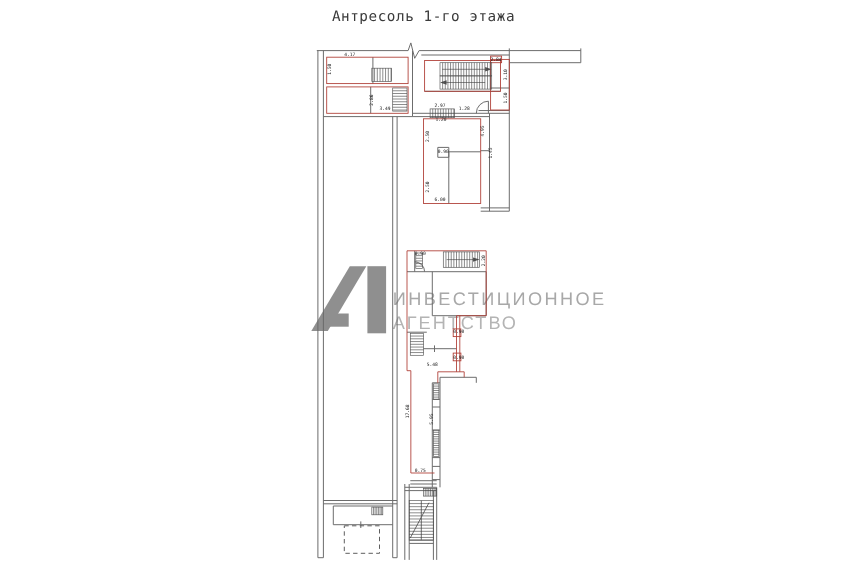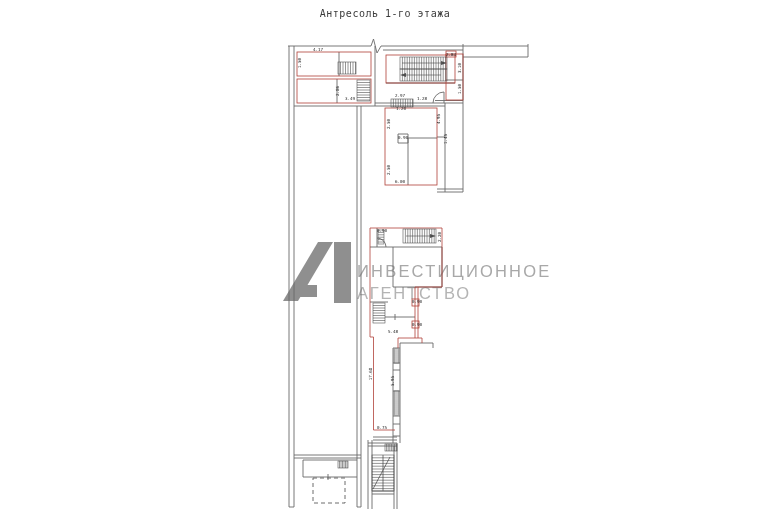--- a/index.html
+++ b/index.html
@@ -1,19 +1,19 @@
 <!DOCTYPE html>
 <html><head>
 <meta charset="utf-8">
 <style>
   html,body{margin:0;padding:0;background:#ffffff;}
   #canvas{position:relative;width:770px;height:510px;background:#ffffff;overflow:hidden;
           font-family:"DejaVu Sans",sans-serif;}
   #drawing-title{position:absolute;left:0;top:8px;width:770px;text-align:center;
-          font-family:"DejaVu Sans Mono",monospace;font-size:10px;letter-spacing:.5px;color:#3a3a3a;}
+          font-family:"DejaVu Sans Mono",monospace;font-size:13px;letter-spacing:.5px;color:#3a3a3a;}
   svg{position:absolute;left:0;top:0;}
   .gray{stroke:#6a6a6a;stroke-width:.9;fill:none;}
   .gray2{stroke:#7c7c7c;stroke-width:.8;fill:none;}
   .red{stroke:#b04038;stroke-width:.8;fill:none;}
   .dashed{stroke:#5c5c5c;stroke-width:.9;fill:none;stroke-dasharray:4 3;}
   .hatchline{stroke:#3f3f3f;stroke-width:.55;}
   .hatchbox{stroke:#555;stroke-width:.6;fill:none;}
   .dim{font-family:"DejaVu Sans Mono",monospace;font-size:4.2px;fill:#1c1c1c;}
   .wmtxt{font-family:"Liberation Sans",sans-serif;}
 </style>

